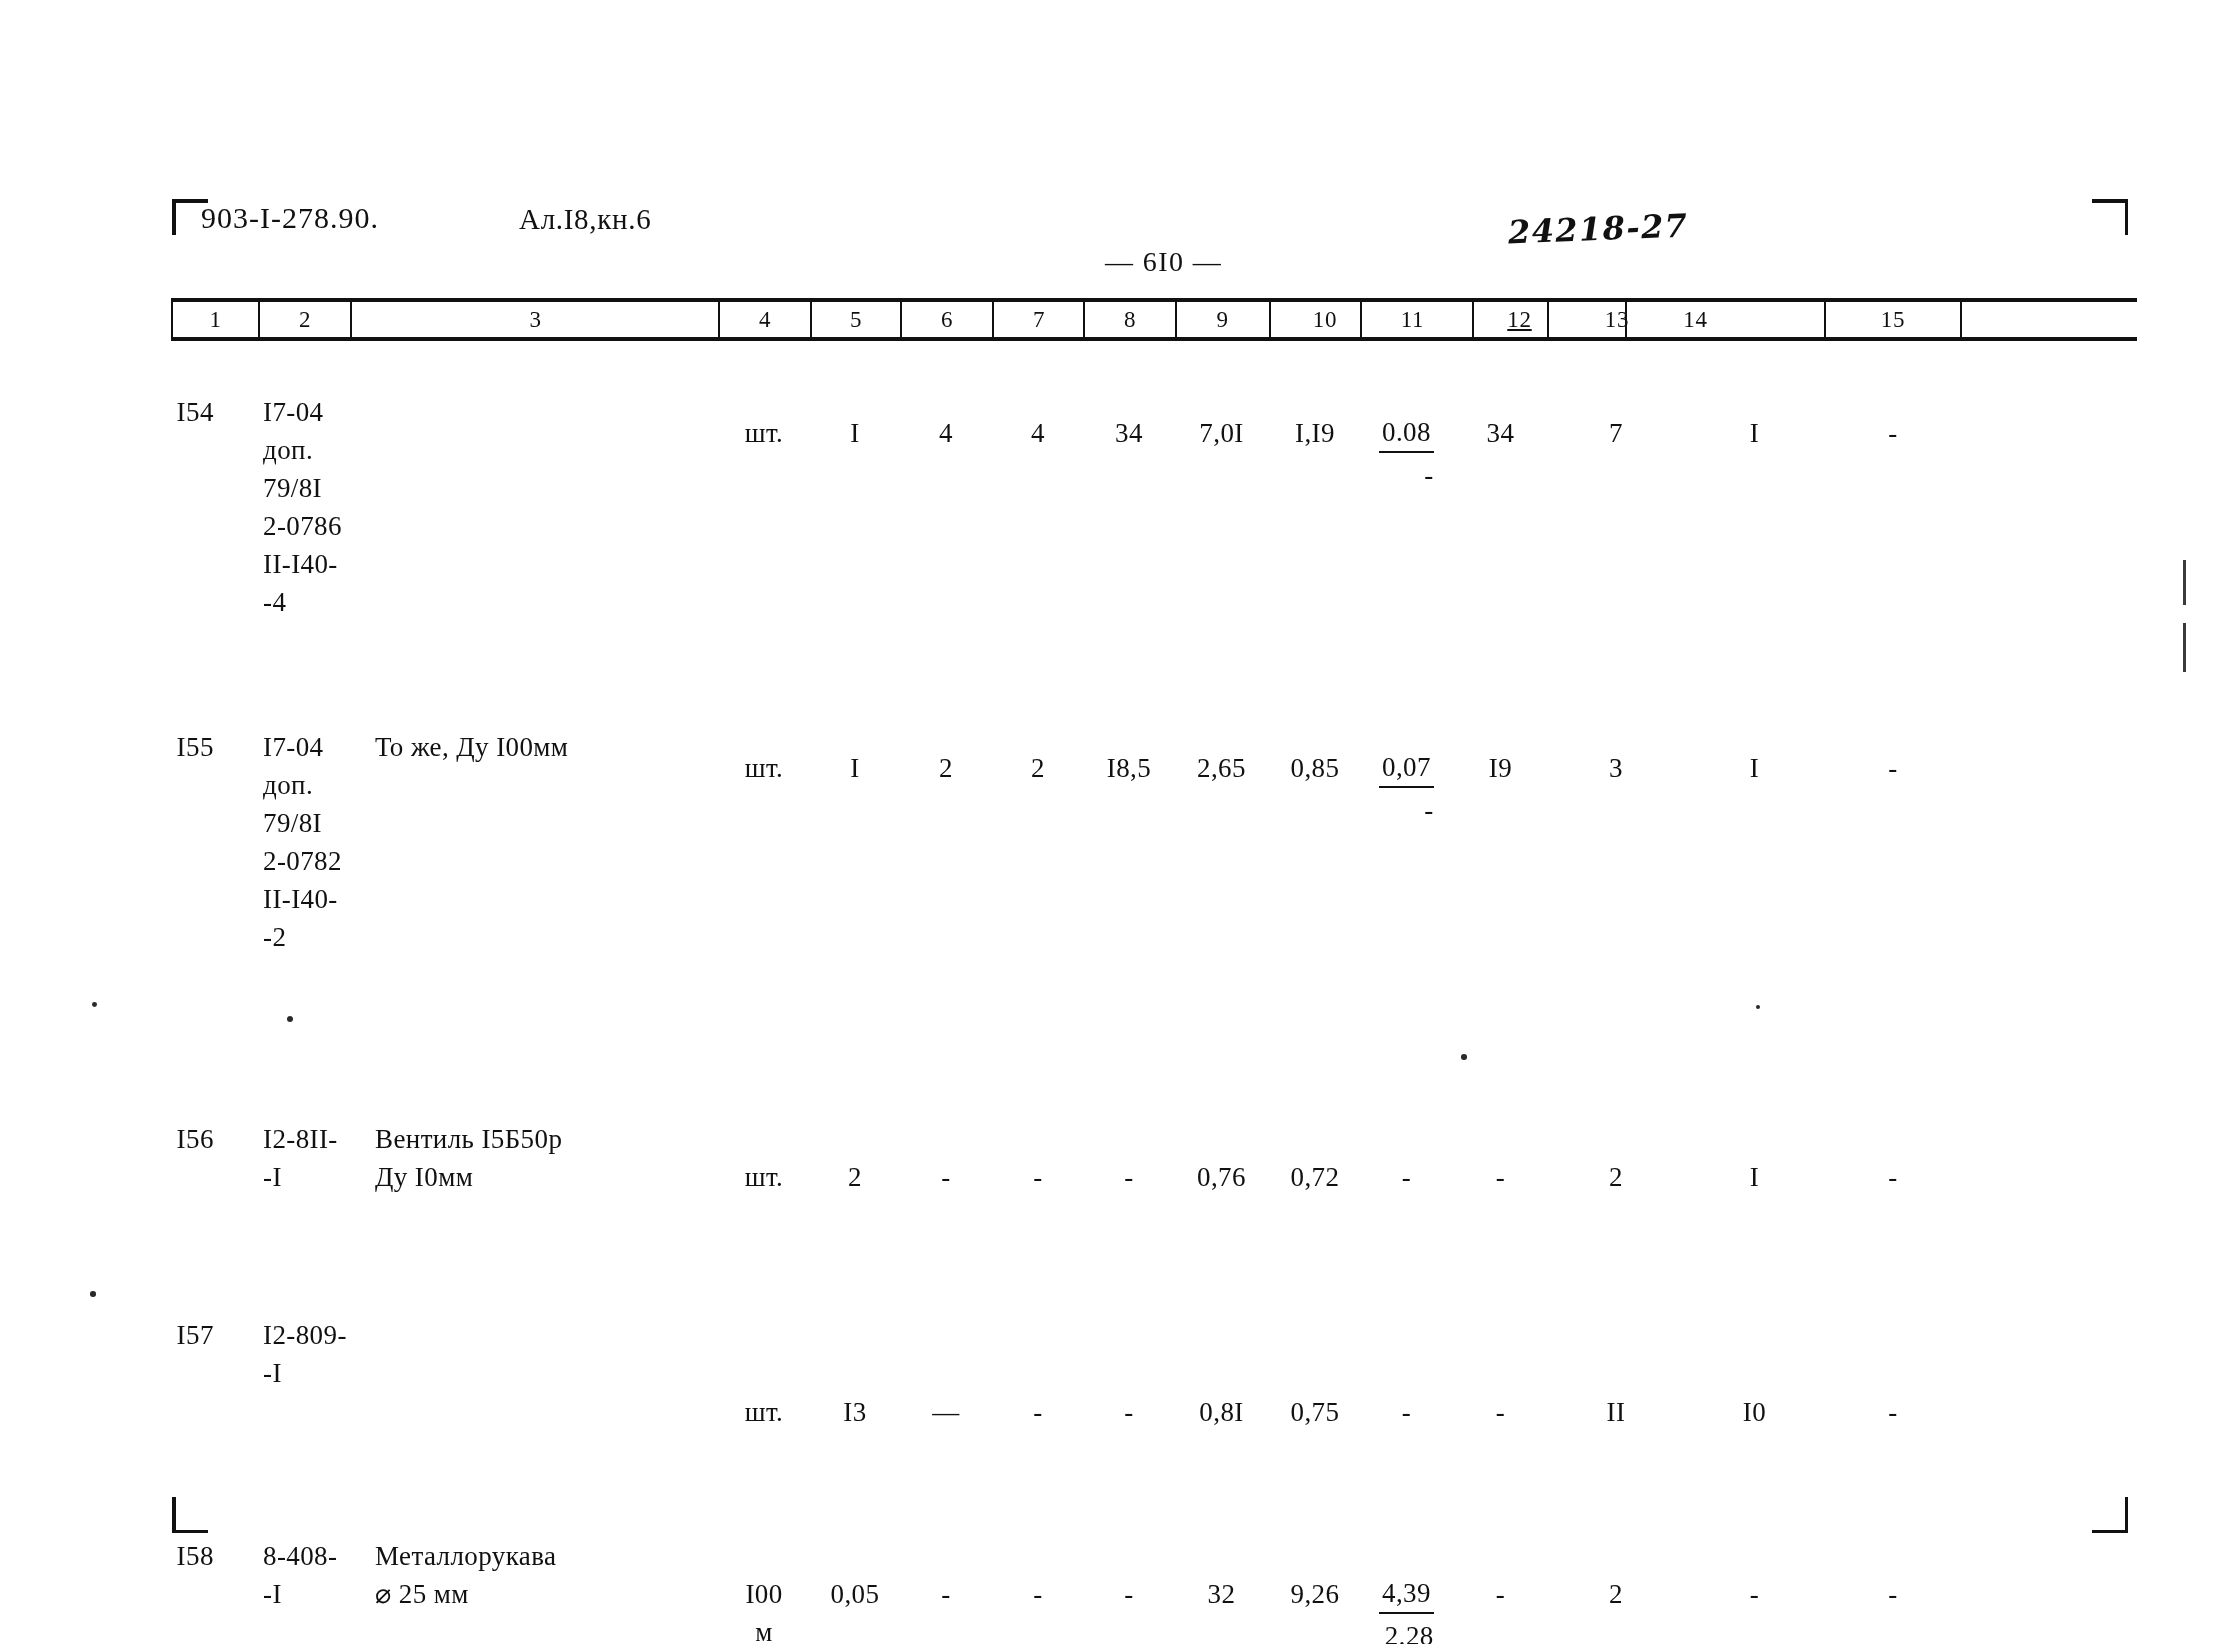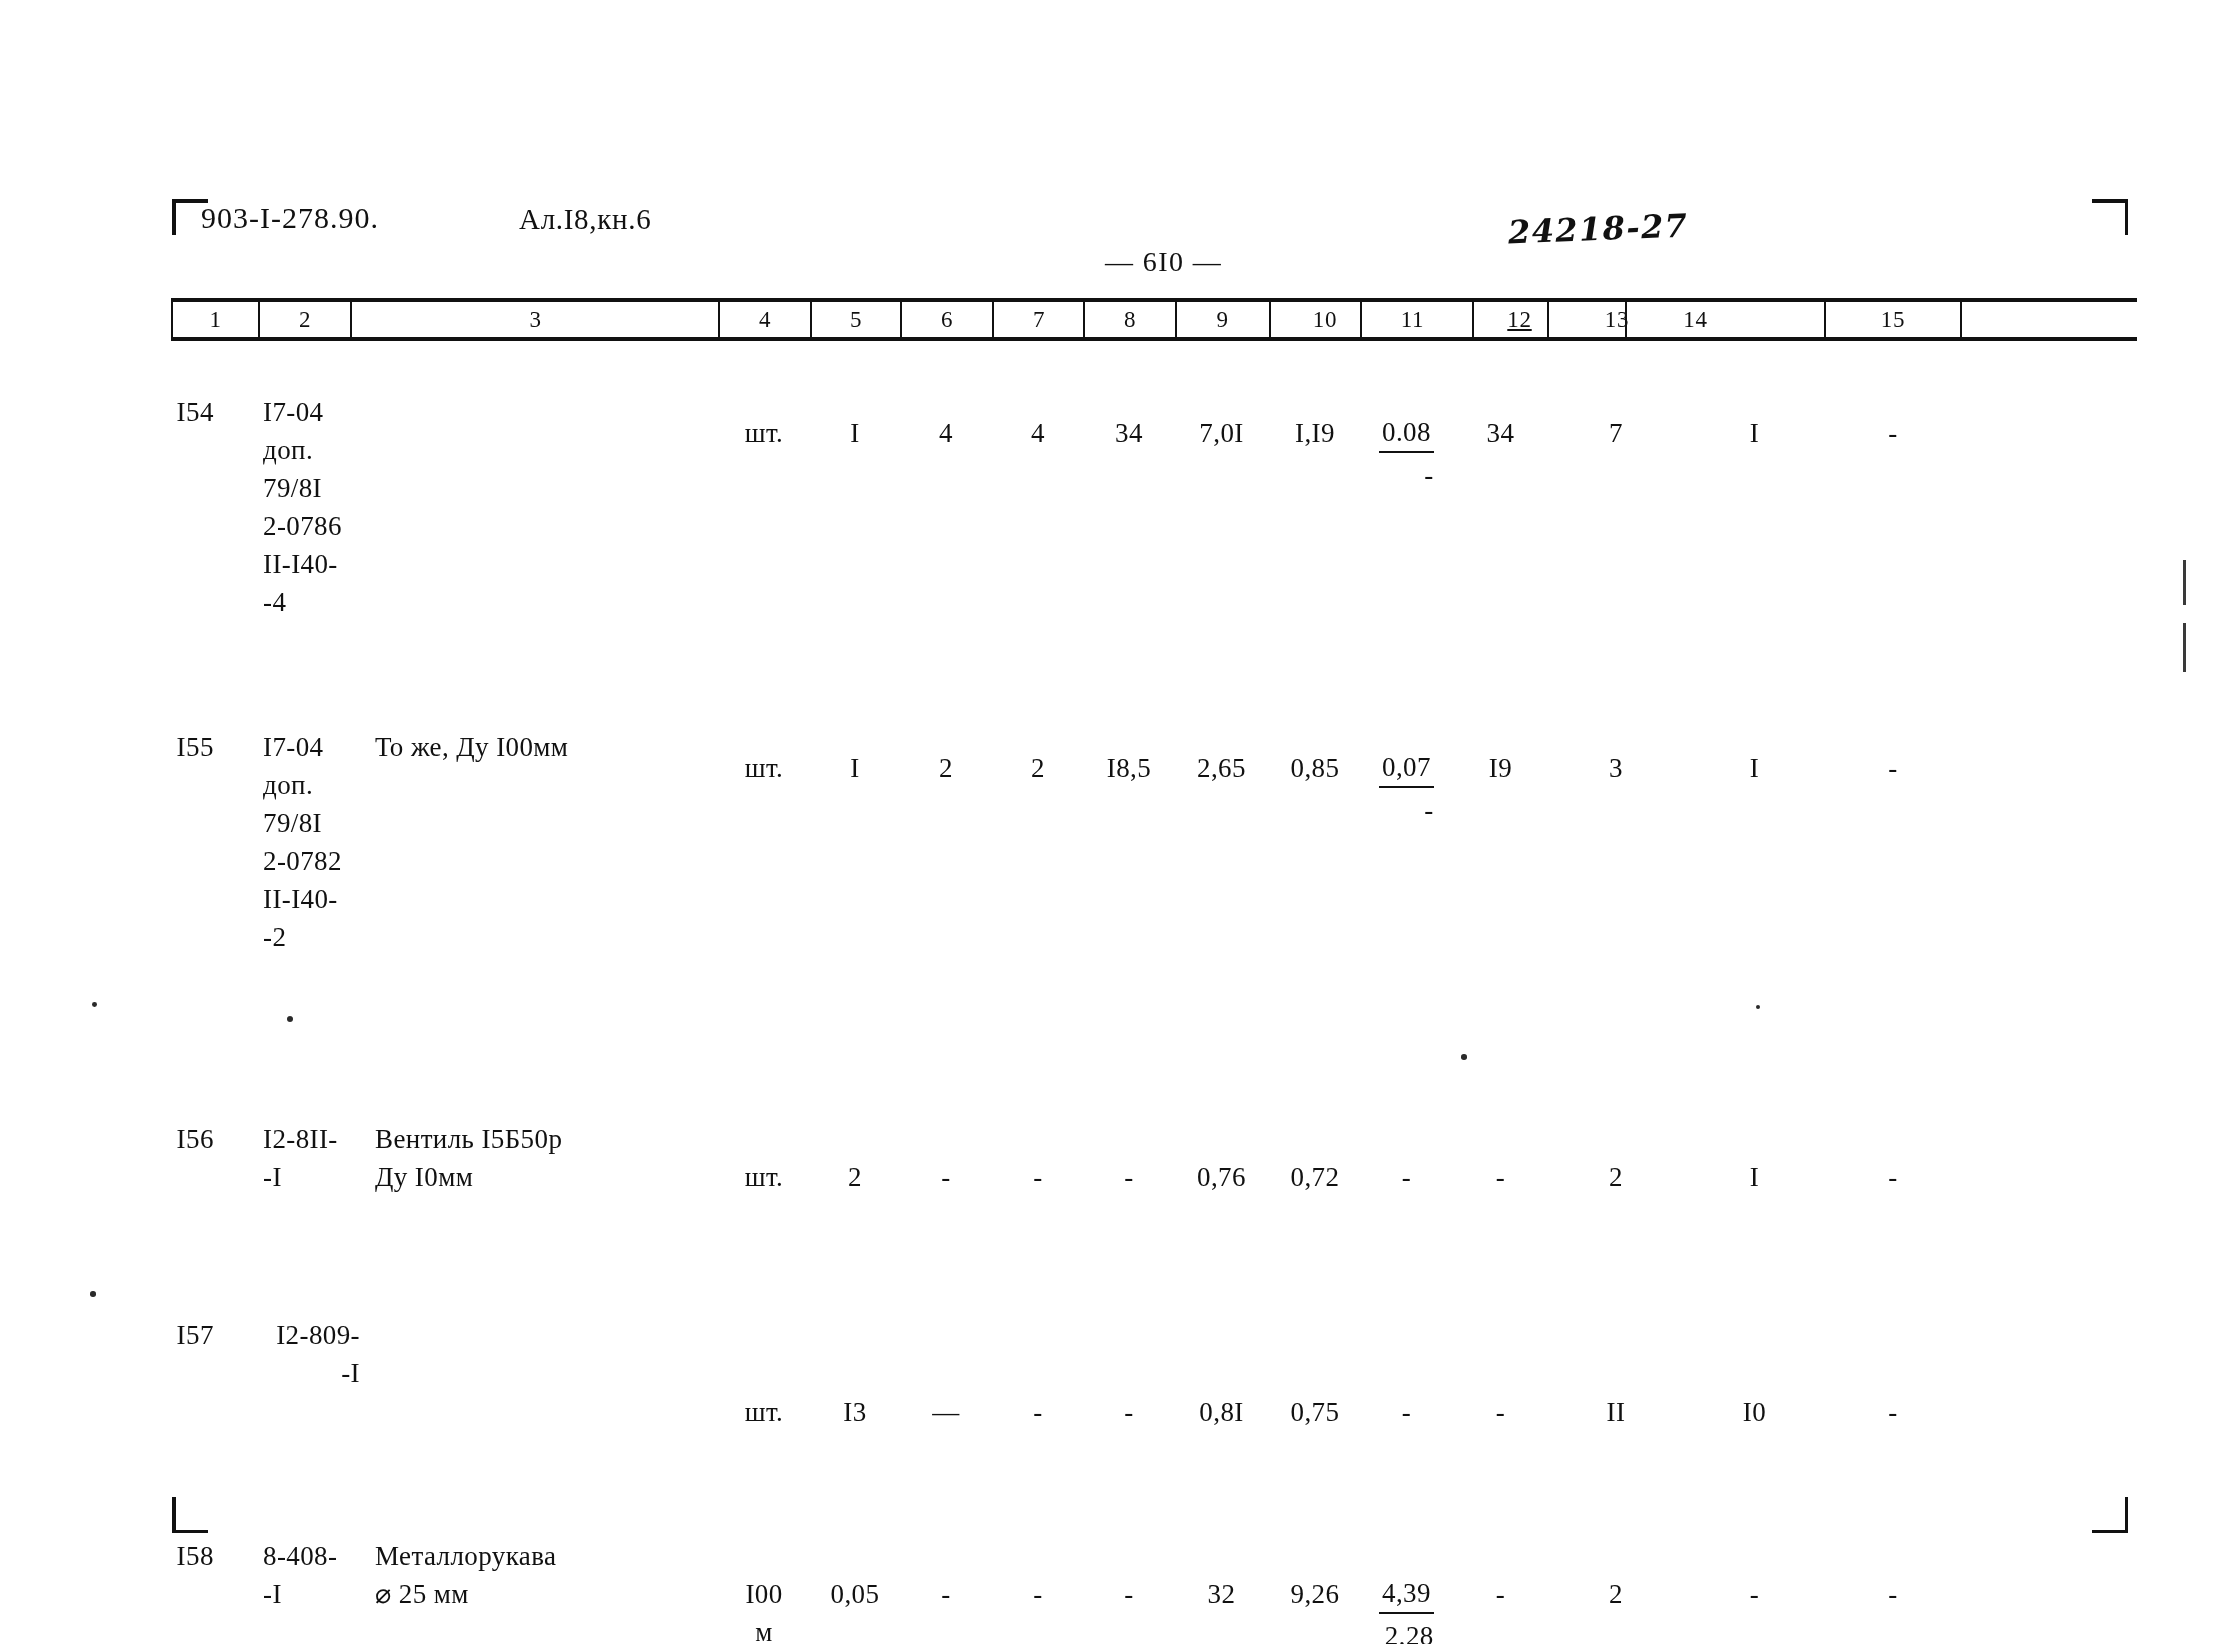--- a/index.html
+++ b/index.html
@@ -254,21 +254,21 @@
       <div class="cel c-center" style="left: 1004px; width: 93px; padding-left: 0px; top: 444px;">0,76</div>
       <div class="cel c-center" style="left: 1098px; width: 92px; padding-left: 0px; top: 444px;">0,72</div>
       <div class="cel c-center" style="left: 1189px; width: 93px; padding-left: 0px; top: 444px;"><span class="dash">-</span></div>
       <div class="cel c-center" style="left: 1283px; width: 93px; padding-left: 0px; top: 444px;">-</div>
       <div class="cel c-center" style="left: 1376px; width: 138px; padding-left: 0px; top: 444px;">2</div>
       <div class="cel c-center" style="left: 1514px; width: 139px; padding-left: 0px; top: 444px;">I</div>
       <div class="cel c-center" style="left: 1653px; width: 138px; padding-left: 0px; top: 444px;">-</div>
     </div>
     <div class="row" style="height: 111px;">
       <div class="cel c-left" style="left: 0px; width: 92px; padding-left: 5.6px; top: 504px;">I57</div>
-      <div class="cel c-left" style="left: 92px; width: 97px; padding-left: 0px; top: 504px; text-align: right;">I2-809-
+      <div class="cel c-left" style="left: 92px; width: 97px; padding-left: 0px; top: 504px;">I2-809-
 -I</div>
       <div class="cel c-center" style="left: 547px; width: 92px; padding-left: 0px; top: 581px;">шт.</div>
       <div class="cel c-center" style="left: 639px; width: 90px; padding-left: 0px; top: 581px;">I3</div>
       <div class="cel c-center" style="left: 729px; width: 92px; padding-left: 0px; top: 581px;">—</div>
       <div class="cel c-center" style="left: 821px; width: 92px; padding-left: 0px; top: 581px;">-</div>
       <div class="cel c-center" style="left: 912px; width: 92px; padding-left: 0px; top: 581px;">-</div>
       <div class="cel c-center" style="left: 1004px; width: 93px; padding-left: 0px; top: 581px;">0,8I</div>
       <div class="cel c-center" style="left: 1098px; width: 92px; padding-left: 0px; top: 581px;">0,75</div>
       <div class="cel c-center" style="left: 1189px; width: 93px; padding-left: 0px; top: 581px;"><span class="dash">-</span></div>
       <div class="cel c-center" style="left: 1283px; width: 93px; padding-left: 0px; top: 581px;">-</div>

